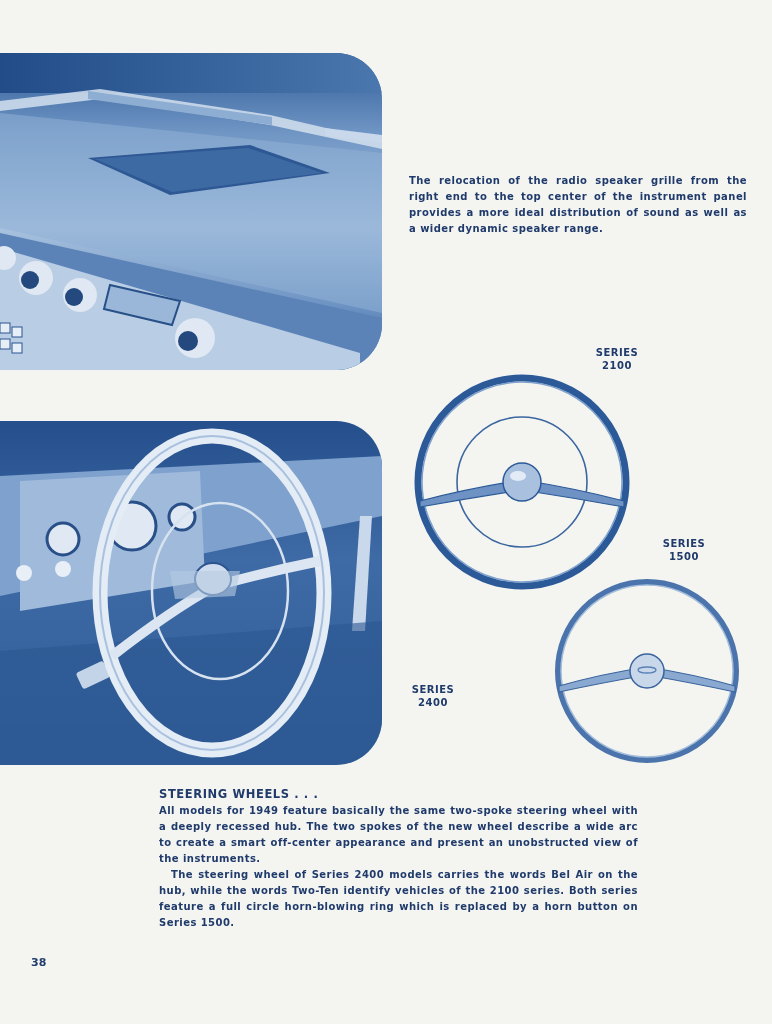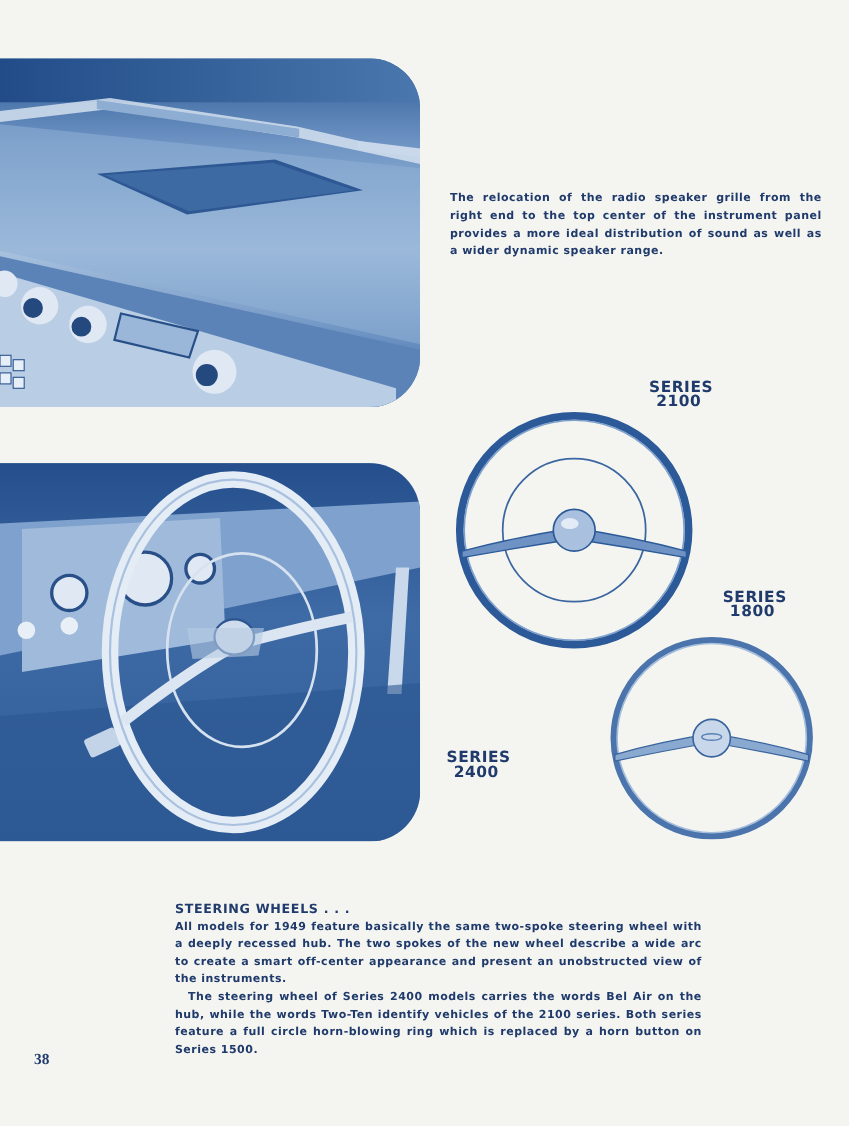--- a/index.html
+++ b/index.html
@@ -22,37 +22,37 @@
     font-weight: bold; font-size: 11.5px; letter-spacing: 0.6px;
     margin: 0 0 2px 0;
   }
   .body-text {
     font-weight: bold; font-size: 10px; line-height: 16px;
     letter-spacing: 0.45px; text-align: justify; margin: 0;
   }
   .body-text.indent { text-indent: 12px; }
 
   #radio-block { position: absolute; left: 409px; top: 173px; width: 338px; }
-  #steering-block { position: absolute; left: 159px; top: 819px; width: 479px; }
+  #steering-block { position: absolute; left: 159px; top: 787px; width: 479px; }
 
   .series-label {
-    position: absolute; font-weight: bold; font-size: 14px;
+    position: absolute; font-weight: bold; font-size: 10px;
     line-height: 13px; text-align: center; letter-spacing: 0.5px;
   }
   #label-2100 { left: 590px; top: 346px; width: 54px; }
   #label-1500 { left: 657px; top: 537px; width: 54px; }
   #label-2400 { left: 406px; top: 683px; width: 54px; }
 
   .wheel { position: absolute; }
   #wheel-2100 { left: 410px; top: 370px; width: 224px; height: 224px; }
   #wheel-1500 { left: 551px; top: 575px; width: 192px; height: 192px; }
 
   #page-number {
     position: absolute; left: 31px; top: 956px;
-    font-weight: bold; font-size: 14px; font-family: Liberation Serif, serif;
+    font-weight: bold; font-size: 11px;
   }
 </style>
 </head>
 <body>
 
 <div class="photo" id="photo-radio">
   <svg width="382" height="317" viewBox="0 0 382 317">
     <defs>
       <linearGradient id="dashGrad" x1="0" y1="0" x2="0" y2="1">
         <stop offset="0" stop-color="#2d5a96"></stop>
@@ -117,21 +117,21 @@
     <circle cx="112" cy="112" r="100" fill="none" stroke="#7ea0cc" stroke-width="1.5"></circle>
     <circle cx="112" cy="112" r="65" fill="none" stroke="#3b66a0" stroke-width="1.6"></circle>
     <path d="M 10 137 Q 60 128 112 120 Q 164 128 214 137 L 214 131 Q 164 118 112 110 Q 60 118 10 131 Z" fill="#6d92c3" stroke="#2c5a98" stroke-width="1.2"></path>
     <circle cx="112" cy="112" r="19" fill="#a9c0de" stroke="#2c5a98" stroke-width="1.5"></circle>
     <ellipse cx="108" cy="106" rx="8" ry="5" fill="#e3ecf6"></ellipse>
   </svg>
 </div>
 
 <div class="series-label" id="label-1500">
   <div>SERIES</div>
-  <div>1800</div>
+  <div>1500</div>
 </div>
 
 <div class="wheel" id="wheel-1500">
   <svg width="192" height="192" viewBox="0 0 192 192">
     <circle cx="96" cy="96" r="89" fill="none" stroke="#4a74ab" stroke-width="6"></circle>
     <circle cx="96" cy="96" r="86" fill="none" stroke="#a4bddc" stroke-width="1.5"></circle>
     <path d="M 8 117 Q 50 108 96 100 Q 142 108 184 117 L 184 111 Q 142 99 96 92 Q 50 99 8 111 Z" fill="#89a9d1" stroke="#3a649d" stroke-width="1.1"></path>
     <circle cx="96" cy="96" r="17" fill="#c8d7ea" stroke="#3a649d" stroke-width="1.5"></circle>
     <ellipse cx="96" cy="95" rx="9" ry="3" fill="none" stroke="#5b82b6" stroke-width="1.3"></ellipse>
   </svg>

